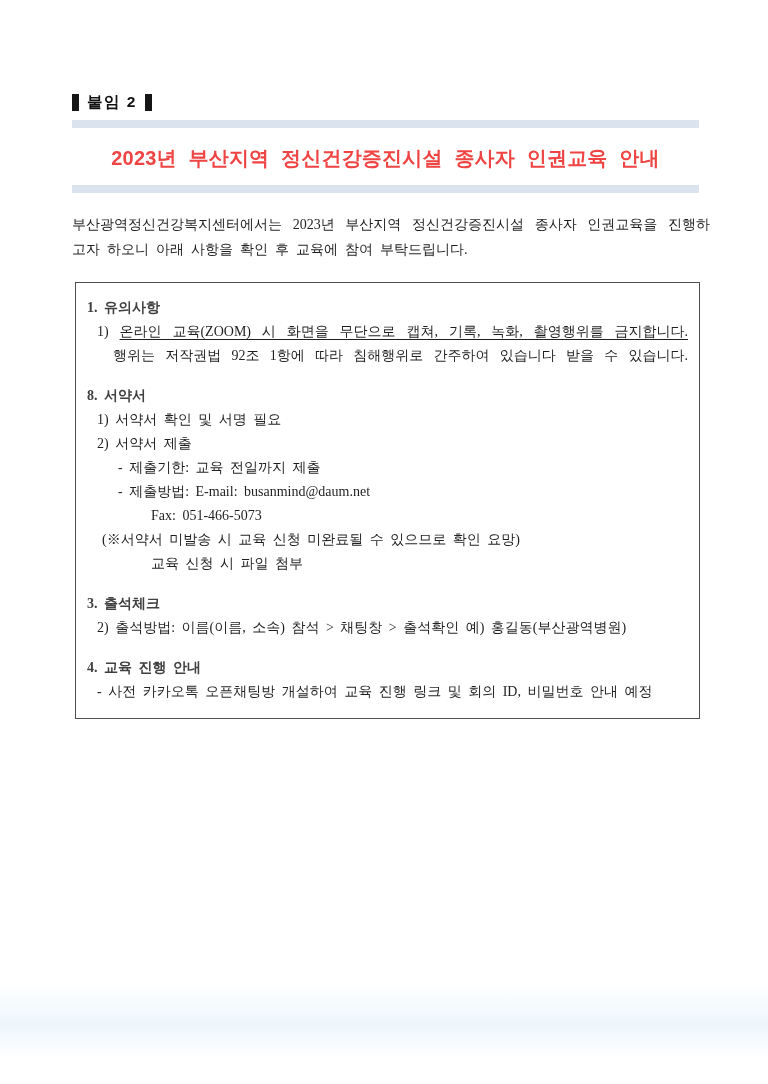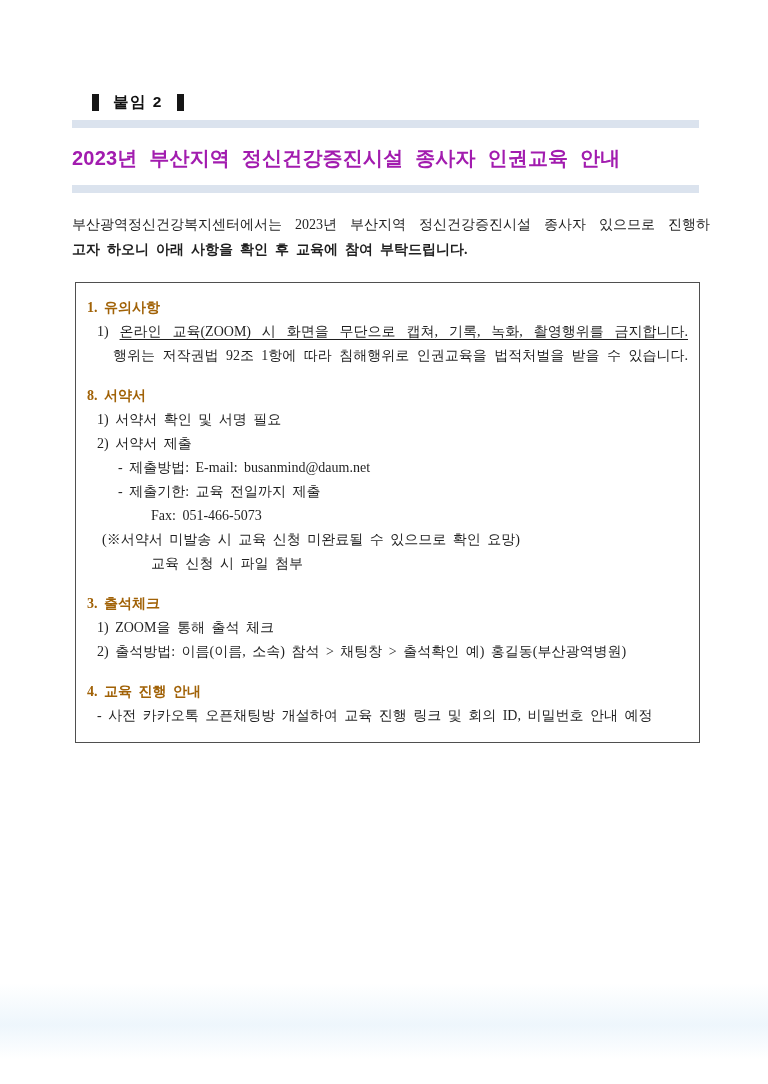--- a/index.html
+++ b/index.html
@@ -18,28 +18,27 @@
   .page {
     position: absolute;
     inset: 0;
     padding: 92px 58px 0 72px;
     box-sizing: border-box;
   }
   
   .attachment-label {
     display: flex;
     align-items: center;
-    gap: 14px;
+    gap: 8px;
     font-family: "Liberation Sans", sans-serif;
     font-weight: bold;
     font-size: 15.5px;
     line-height: 20px;
     letter-spacing: 1.5px;
     color: #111111;
-    margin-left: 20px;
   }
   .bar-block {
     display: inline-block;
     width: 7px;
     height: 17px;
     background: #161616;
   }
   
   .accent-bar {
     width: 627px;
@@ -48,54 +47,55 @@
   }
   .accent-bar.bottom { margin-top: 12px; }
   
   .doc-title {
     width: 627px;
     margin: 15px 0 0 0;
     font-family: "Liberation Sans", sans-serif;
     font-size: 20px;
     font-weight: bold;
     line-height: 30px;
+    text-align: center;
     word-spacing: 6px;
     letter-spacing: 0.2px;
-    color: #a21caf;
+    color: #ef4444;
   }
   
   .intro {
     width: 638px;
     margin: 19px 0 0 0;
     font-size: 14px;
     line-height: 25px;
     word-spacing: 3.5px;
   }
   .intro .l1 {
     display: block;
     text-align: justify;
     text-align-last: justify;
   }
-  .intro .l2 { display: block; font-weight: bold; }
+  .intro .l2 { display: block; }
   
   .notice-box {
     margin-top: 20px;
     margin-left: 3px;
     width: 625px;
     box-sizing: border-box;
     border: 1px solid #4f4f4f;
     padding: 13px 11px 14px 11px;
     font-size: 14px;
     line-height: 24px;
     word-spacing: 3px;
   }
   .section + .section { margin-top: 16px; }
   .sec-heading {
     font-weight: bold;
-    color: #a16207;
+    color: #404040;
   }
   .item { margin-left: 10px; }
   .item.cont  { margin-left: 26px; }
   .item.dash  { margin-left: 31px; }
   .item.cont2 { margin-left: 64px; }
   .item.note  { margin-left: 15px; }
   .full {
     text-align: justify;
     text-align-last: justify;
   }
@@ -135,46 +135,45 @@
     <span class="bar-block"></span>
   </div>
 
   <div class="accent-bar top" style="background: rgb(219, 227, 238);"></div>
 
   <h1 class="doc-title">2023년 부산지역 정신건강증진시설 종사자 인권교육 안내</h1>
 
   <div class="accent-bar bottom" style="background: rgb(219, 227, 238);"></div>
 
   <p class="intro">
-    <span class="l1">부산광역정신건강복지센터에서는 2023년 부산지역 정신건강증진시설 종사자 있으므로 진행하</span>
+    <span class="l1">부산광역정신건강복지센터에서는 2023년 부산지역 정신건강증진시설 종사자 인권교육을 진행하</span>
     <span class="l2">고자 하오니 아래 사항을 확인 후 교육에 참여 부탁드립니다.</span>
   </p>
 
   <div class="notice-box">
 
     <div class="section">
       <div class="sec-heading">1. 유의사항</div>
       <div class="item full"><span class="prefix">1)</span> <span class="bu">온라인 교육(ZOOM) 시 화면을 무단으로 캡쳐, 기록, 녹화, 촬영행위를 금지합니다.</span></div>
-      <div class="item cont full">행위는 저작권법 92조 1항에 따라 침해행위로 인권교육을 법적처벌을 받을 수 있습니다.</div>
+      <div class="item cont full">행위는 저작권법 92조 1항에 따라 침해행위로 간주하여 있습니다 받을 수 있습니다.</div>
     </div>
 
     <div class="section">
       <div class="sec-heading">8. 서약서</div>
       <div class="item">1) 서약서 확인 및 서명 필요</div>
       <div class="item"><span class="ul">2) 서약서 제출</span></div>
+      <div class="item dash">- 제출기한: 교육 전일까지 제출</div>
       <div class="item dash">- 제출방법: E-mail: busanmind@daum.net</div>
-      <div class="item dash">- 제출기한: 교육 전일까지 제출</div>
       <div class="item cont2">Fax: 051-466-5073</div>
       <div class="item note">(※서약서 미발송 시 교육 신청 미완료될 수 있으므로 확인 요망)</div>
       <div class="item cont2">교육 신청 시 파일 첨부</div>
     </div>
 
     <div class="section">
       <div class="sec-heading">3. 출석체크</div>
-      <div class="item">1) ZOOM을 통해 출석 체크</div>
       <div class="item">2) 출석방법: 이름(이름, 소속) 참석 &gt; 채팅창 &gt; 출석확인 예) 홍길동(부산광역병원)</div>
     </div>
 
     <div class="section">
       <div class="sec-heading">4. 교육 진행 안내</div>
       <div class="item">- 사전 카카오톡 오픈채팅방 개설하여 교육 진행 링크 및 회의 ID, 비밀번호 안내 예정</div>
     </div>
 
   </div>
 </div>

